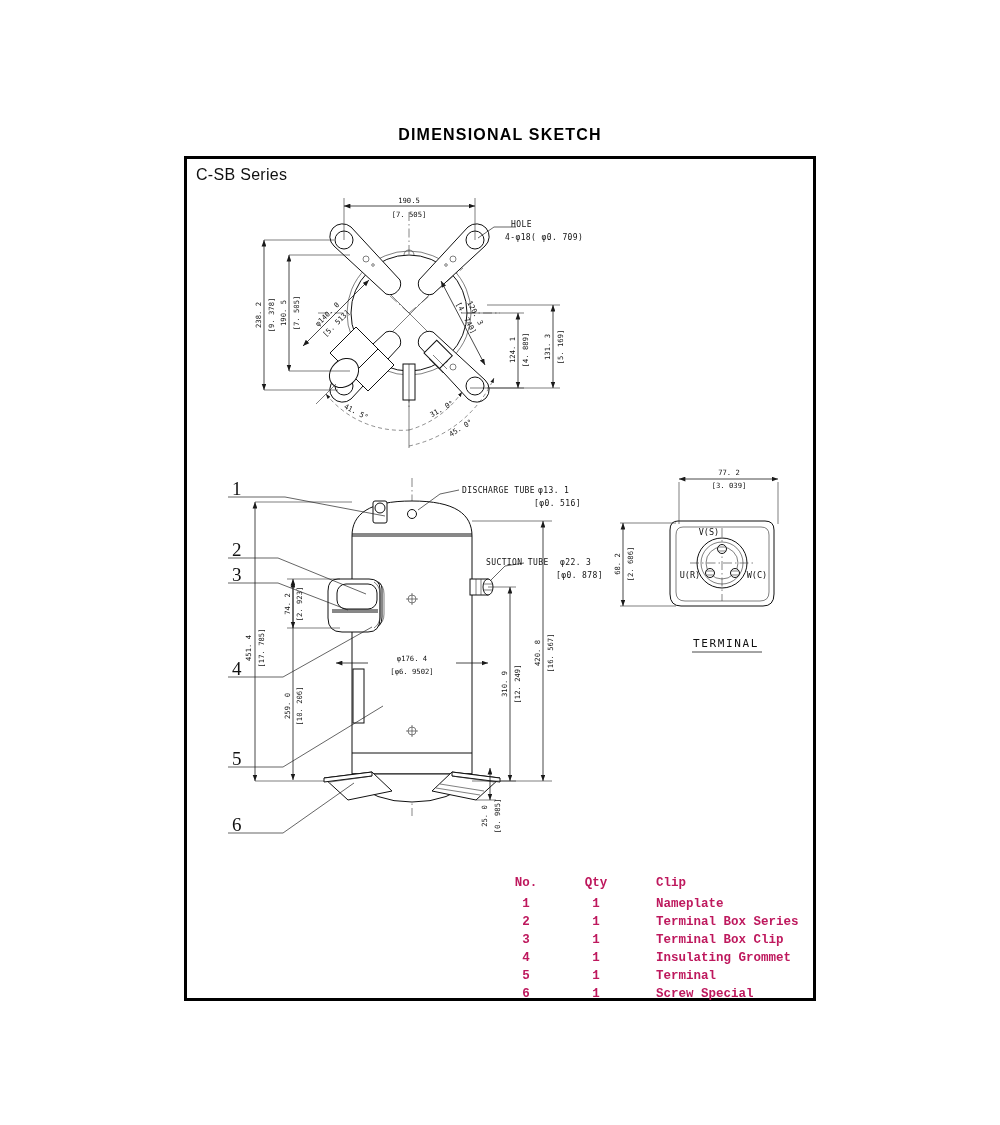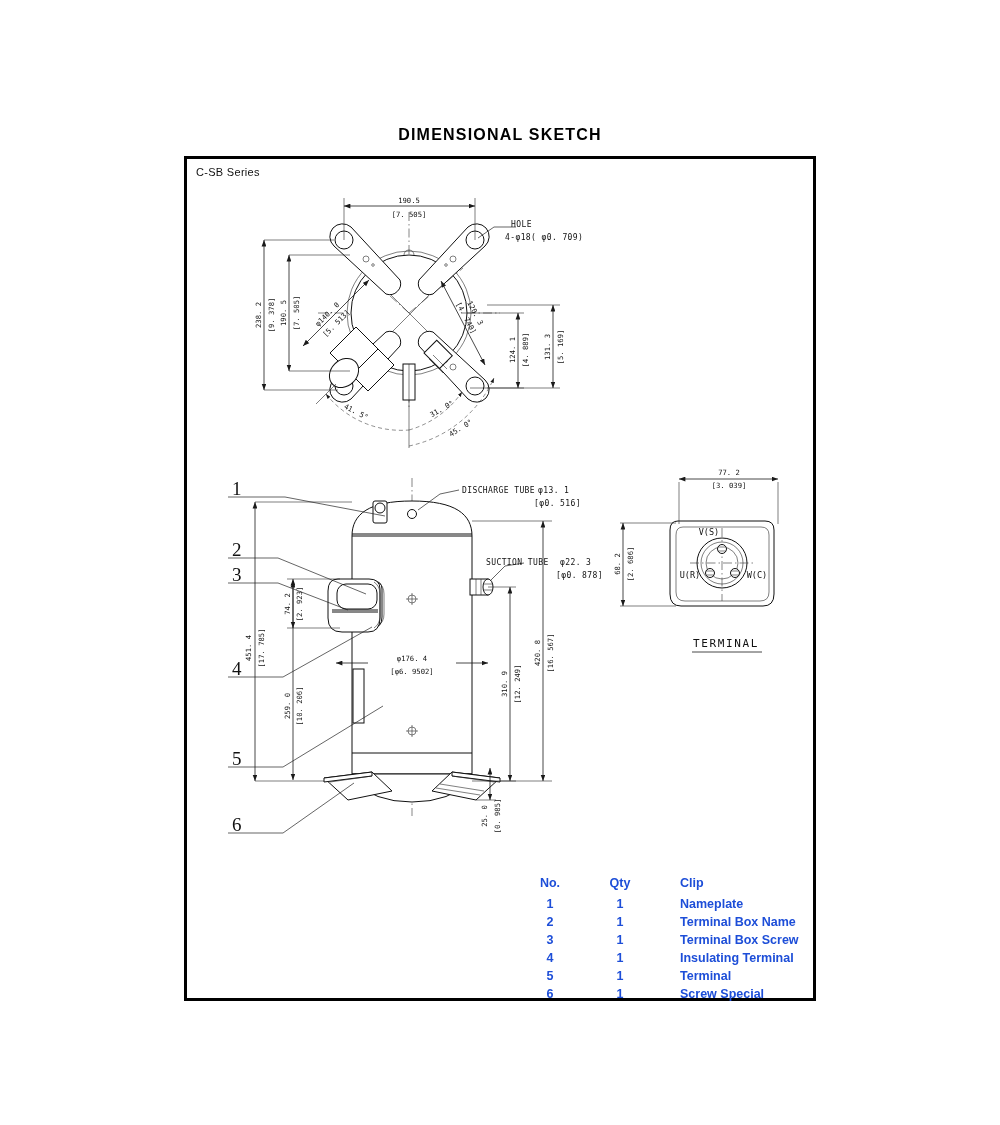--- a/index.html
+++ b/index.html
@@ -15,21 +15,21 @@
     font-size:16px;font-weight:bold;letter-spacing:1.2px;
     font-family:"Liberation Sans", sans-serif;
   }
 
   .frame{
     position:absolute;left:184px;top:140px;width:632px;height:845px;
     border:3px solid #000;background:#fff;box-sizing:border-box;
   }
 
   .series-label{
-    position:absolute;left:196px;top:150px;font-size:11px;
+    position:absolute;left:196px;top:150px;font-size:16px;
     font-family:"Liberation Sans", sans-serif;color:#111;
     letter-spacing:0.3px;
   }
 
   svg.draw{position:absolute;left:0;top:0;width:1000px;height:1125px;overflow:visible;}
 
   
   .ln{stroke:#1a1a1a;stroke-width:0.8;fill:none;}
   .ln-thin{stroke:#2a2a2a;stroke-width:0.6;fill:none;}
   .ln-obj{stroke:#111;stroke-width:1.0;fill:none;}
@@ -40,22 +40,22 @@
 
   
   .dt{font-family:"DejaVu Sans Mono", monospace;font-size:7.2px;fill:#111;letter-spacing:0px;}
   .dt-note{font-family:"DejaVu Sans Mono", monospace;font-size:8px;fill:#111;letter-spacing:0.4px;}
   .dt-term{font-family:"DejaVu Sans Mono", monospace;font-size:11px;fill:#111;letter-spacing:1.6px;}
   .dt-tm{font-family:"DejaVu Sans Mono", monospace;font-size:8.5px;fill:#111;}
   .callout{font-family:"Liberation Serif", serif;font-size:19px;fill:#111;}
 
   
   .parts{
-    position:absolute;left:522px;top:858px;font-size:12.5px;font-weight:bold;
-    font-family:Liberation Sans, sans-serif;color:#1d4ed8;
+    position:absolute;left:498px;top:858px;font-size:12.5px;font-weight:bold;
+    font-family:Liberation Mono, monospace;color:#be185d;
   }
   .parts table{border-collapse:collapse;}
   .parts th,.parts td{padding:2px 0;font-weight:bold;font-size:12.5px;}
   .parts .c-no{width:56px;text-align:center;}
   .parts .c-qty{width:84px;text-align:center;}
   .parts .c-name{text-align:left;padding-left:18px;white-space:nowrap;}
   .parts thead th{padding-bottom:5px;}
   .parts thead .c-no,.parts thead .c-qty{text-align:center;}
   .parts thead .c-name{text-align:left;}
 </style>
@@ -425,31 +425,31 @@
       </thead>
       <tbody>
         <tr>
           <td class="c-no">1</td>
           <td class="c-qty">1</td>
           <td class="c-name">Nameplate</td>
         </tr>
         <tr>
           <td class="c-no">2</td>
           <td class="c-qty">1</td>
-          <td class="c-name">Terminal Box Name</td>
+          <td class="c-name">Terminal Box Series</td>
         </tr>
         <tr>
           <td class="c-no">3</td>
           <td class="c-qty">1</td>
-          <td class="c-name">Terminal Box Screw</td>
+          <td class="c-name">Terminal Box Clip</td>
         </tr>
         <tr>
           <td class="c-no">4</td>
           <td class="c-qty">1</td>
-          <td class="c-name">Insulating  Terminal</td>
+          <td class="c-name">Insulating  Grommet</td>
         </tr>
         <tr>
           <td class="c-no">5</td>
           <td class="c-qty">1</td>
           <td class="c-name">Terminal</td>
         </tr>
         <tr>
           <td class="c-no">6</td>
           <td class="c-qty">1</td>
           <td class="c-name">Screw Special</td>

